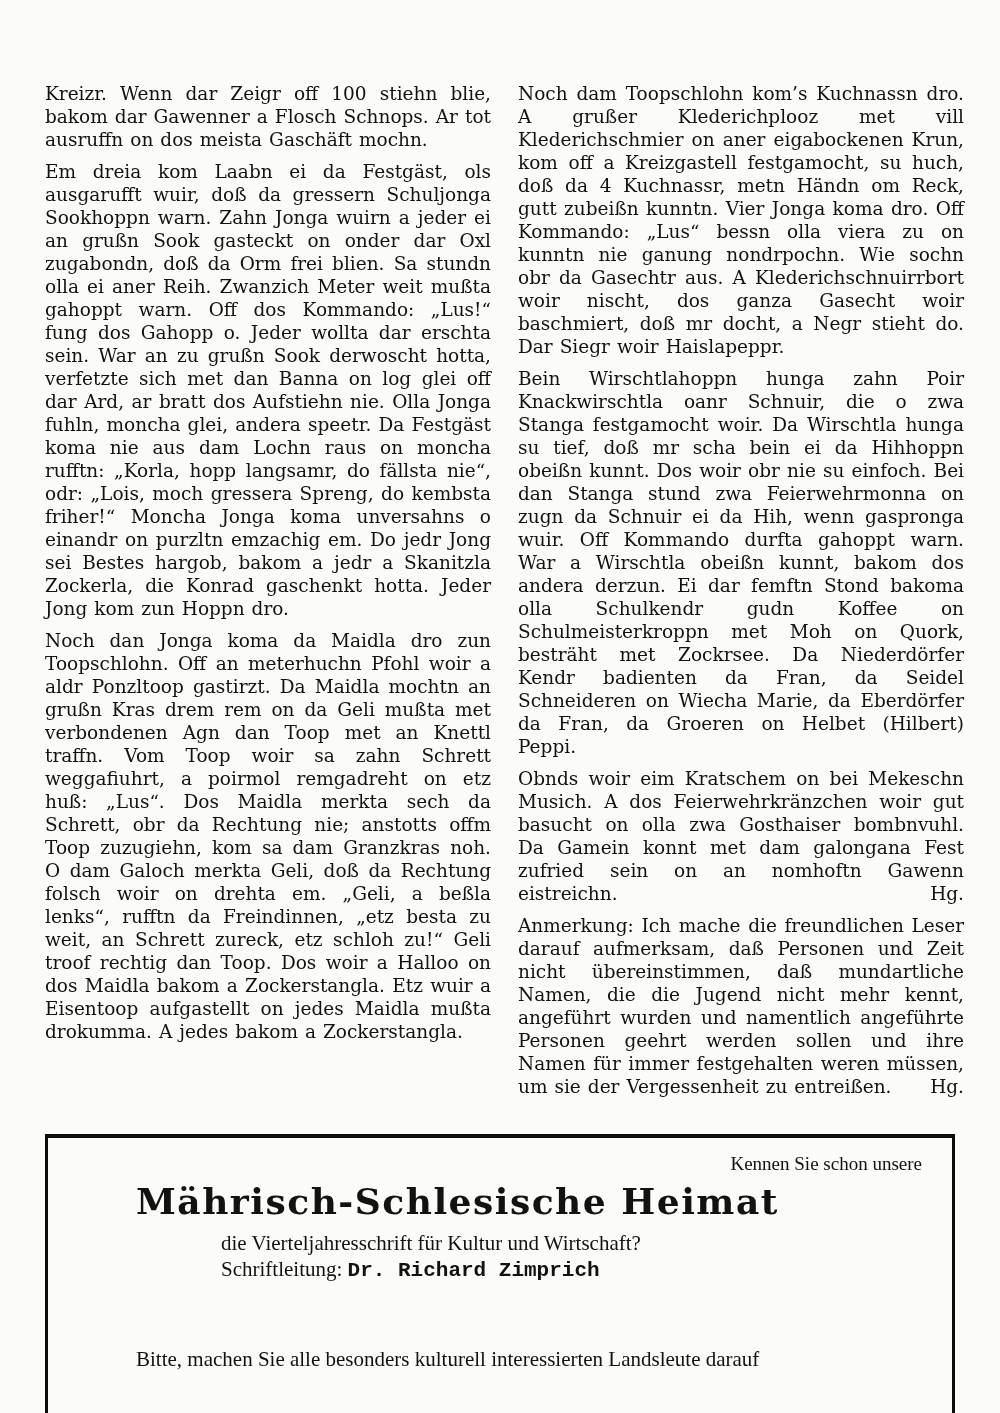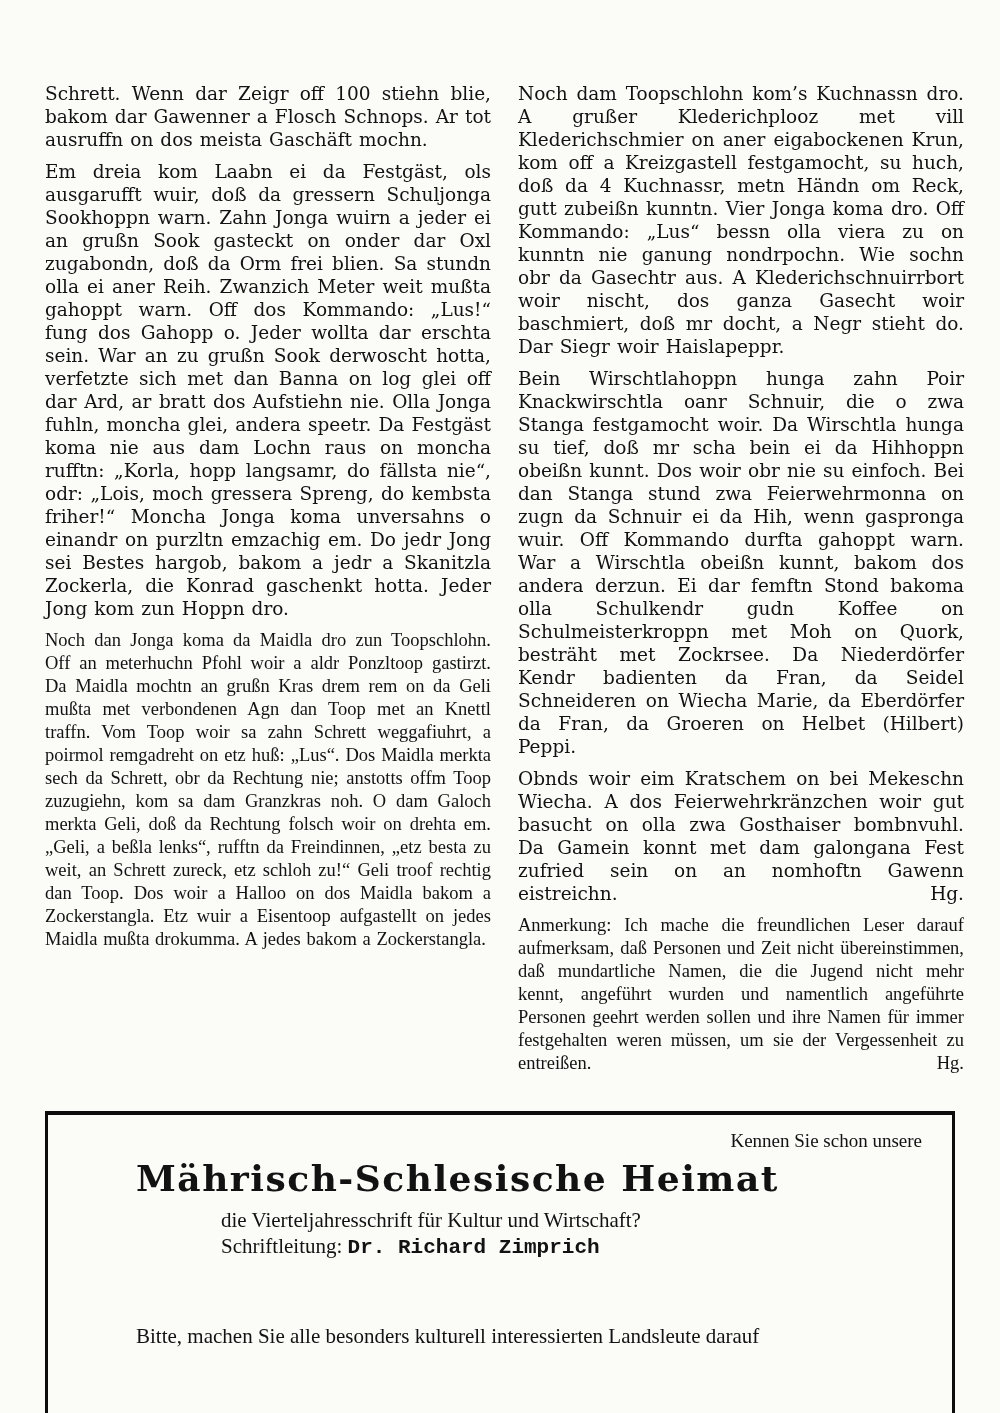--- a/index.html
+++ b/index.html
@@ -27,21 +27,21 @@
     width: 446px;
     flex: 0 0 446px;
   }
   .col p {
     margin: 0 0 9px 0;
     font-size: 18.5px;
     line-height: 23px;
     text-align: justify;
     word-spacing: 0.06em;
   }
-  .col p:last-child { margin-bottom: 0; font-family: Liberation Serif, serif; }
+  .col p:last-child { margin-bottom: 0; }
   .sig {
     float: right;
     padding-left: 12px;
   }
   .ad-box {
     margin-top: 36px;
     border: solid #0d0d0d;
     border-width: 4px 3px 4px 3px;
     width: 910px;
     box-sizing: border-box;
@@ -76,30 +76,30 @@
   .bold { font-weight: bold; font-family: Liberation Mono, monospace; }
 </style>
 </head>
 <body>
 
 <div class="page">
 
   <div class="columns">
 
     <div class="col">
-      <p>Schrett. Wenn dar Zeigr off 100 stiehn blie, bakom dar Gawenner a Flosch Schnops. Ar tot ausruffn on dos meista Gaschäft mochn.</p>
+      <p>Kreizr. Wenn dar Zeigr off 100 stiehn blie, bakom dar Gawenner a Flosch Schnops. Ar tot ausruffn on dos meista Gaschäft mochn.</p>
       <p>Em dreia kom Laabn ei da Festgäst, ols ausgarufft wuir, doß da gressern Schuljonga Sookhoppn warn. Zahn Jonga wuirn a jeder ei an grußn Sook gasteckt on onder dar Oxl zugabondn, doß da Orm frei blien. Sa stundn olla ei aner Reih. Zwanzich Meter weit mußta gahoppt warn. Off dos Kommando: „Lus!“ fung dos Gahopp o. Jeder wollta dar erschta sein. War an zu grußn Sook derwoscht hotta, verfetzte sich met dan Banna on log glei off dar Ard, ar bratt dos Aufstiehn nie. Olla Jonga fuhln, moncha glei, andera speetr. Da Festgäst koma nie aus dam Lochn raus on moncha rufftn: „Korla, hopp langsamr, do fällsta nie“, odr: „Lois, moch gressera Spreng, do kembsta friher!“ Moncha Jonga koma unversahns o einandr on purzltn emzachig em. Do jedr Jong sei Bestes hargob, bakom a jedr a Skanitzla Zockerla, die Konrad gaschenkt hotta. Jeder Jong kom zun Hoppn dro.</p>
       <p>Noch dan Jonga koma da Maidla dro zun Toopschlohn. Off an meterhuchn Pfohl woir a aldr Ponzltoop gastirzt. Da Maidla mochtn an grußn Kras drem rem on da Geli mußta met verbondenen Agn dan Toop met an Knettl traffn. Vom Toop woir sa zahn Schrett weggafiuhrt, a poirmol remgadreht on etz huß: „Lus“. Dos Maidla merkta sech da Schrett, obr da Rechtung nie; anstotts offm Toop zuzugiehn, kom sa dam Granzkras noh. O dam Galoch merkta Geli, doß da Rechtung folsch woir on drehta em. „Geli, a beßla lenks“, rufftn da Freindinnen, „etz besta zu weit, an Schrett zureck, etz schloh zu!“ Geli troof rechtig dan Toop. Dos woir a Halloo on dos Maidla bakom a Zockerstangla. Etz wuir a Eisentoop aufgastellt on jedes Maidla mußta drokumma. A jedes bakom a Zockerstangla.</p>
     </div>
 
     <div class="col">
       <p>Noch dam Toopschlohn kom’s Kuchnassn dro. A grußer Klederichplooz met vill Klederichschmier on aner eigabockenen Krun, kom off a Kreizgastell festgamocht, su huch, doß da 4 Kuchnassr, metn Händn om Reck, gutt zubeißn kunntn. Vier Jonga koma dro. Off Kommando: „Lus“ bessn olla viera zu on kunntn nie ganung nondrpochn. Wie sochn obr da Gasechtr aus. A Klederichschnuirrbort woir nischt, dos ganza Gasecht woir baschmiert, doß mr docht, a Negr stieht do. Dar Siegr woir Haislapeppr.</p>
       <p>Bein Wirschtlahoppn hunga zahn Poir Knackwirschtla oanr Schnuir, die o zwa Stanga festgamocht woir. Da Wirschtla hunga su tief, doß mr scha bein ei da Hihhoppn obeißn kunnt. Dos woir obr nie su einfoch. Bei dan Stanga stund zwa Feierwehrmonna on zugn da Schnuir ei da Hih, wenn gaspronga wuir. Off Kommando durfta gahoppt warn. War a Wirschtla obeißn kunnt, bakom dos andera derzun. Ei dar femftn Stond bakoma olla Schulkendr gudn Koffee on Schulmeisterkroppn met Moh on Quork, besträht met Zockrsee. Da Niederdörfer Kendr badienten da Fran, da Seidel Schneideren on Wiecha Marie, da Eberdörfer da Fran, da Groeren on Helbet (Hilbert) Peppi.</p>
       <p>
-        <span>Obnds woir eim Kratschem on bei Mekeschn Wiecha. A dos Feierwehrkränzchen woir gut basucht on olla zwa Gosthaiser bombnvuhl. Da Gamein konnt met dam galongana Fest zufried sein on an nomhoftn Gawenn eistreichn.</span>
+        <span>Obnds woir eim Kratschem on bei Mekeschn Musich. A dos Feierwehrkränzchen woir gut basucht on olla zwa Gosthaiser bombnvuhl. Da Gamein konnt met dam galongana Fest zufried sein on an nomhoftn Gawenn eistreichn.</span>
         <span class="sig">Hg.</span>
       </p>
       <p>
         <span>Anmerkung: Ich mache die freundlichen Leser darauf aufmerksam, daß Personen und Zeit nicht übereinstimmen, daß mundartliche Namen, die die Jugend nicht mehr kennt, angeführt wurden und namentlich angeführte Personen geehrt werden sollen und ihre Namen für immer festgehalten weren müssen, um sie der Vergessenheit zu entreißen.</span>
         <span class="sig">Hg.</span>
       </p>
     </div>
 
   </div>
 

